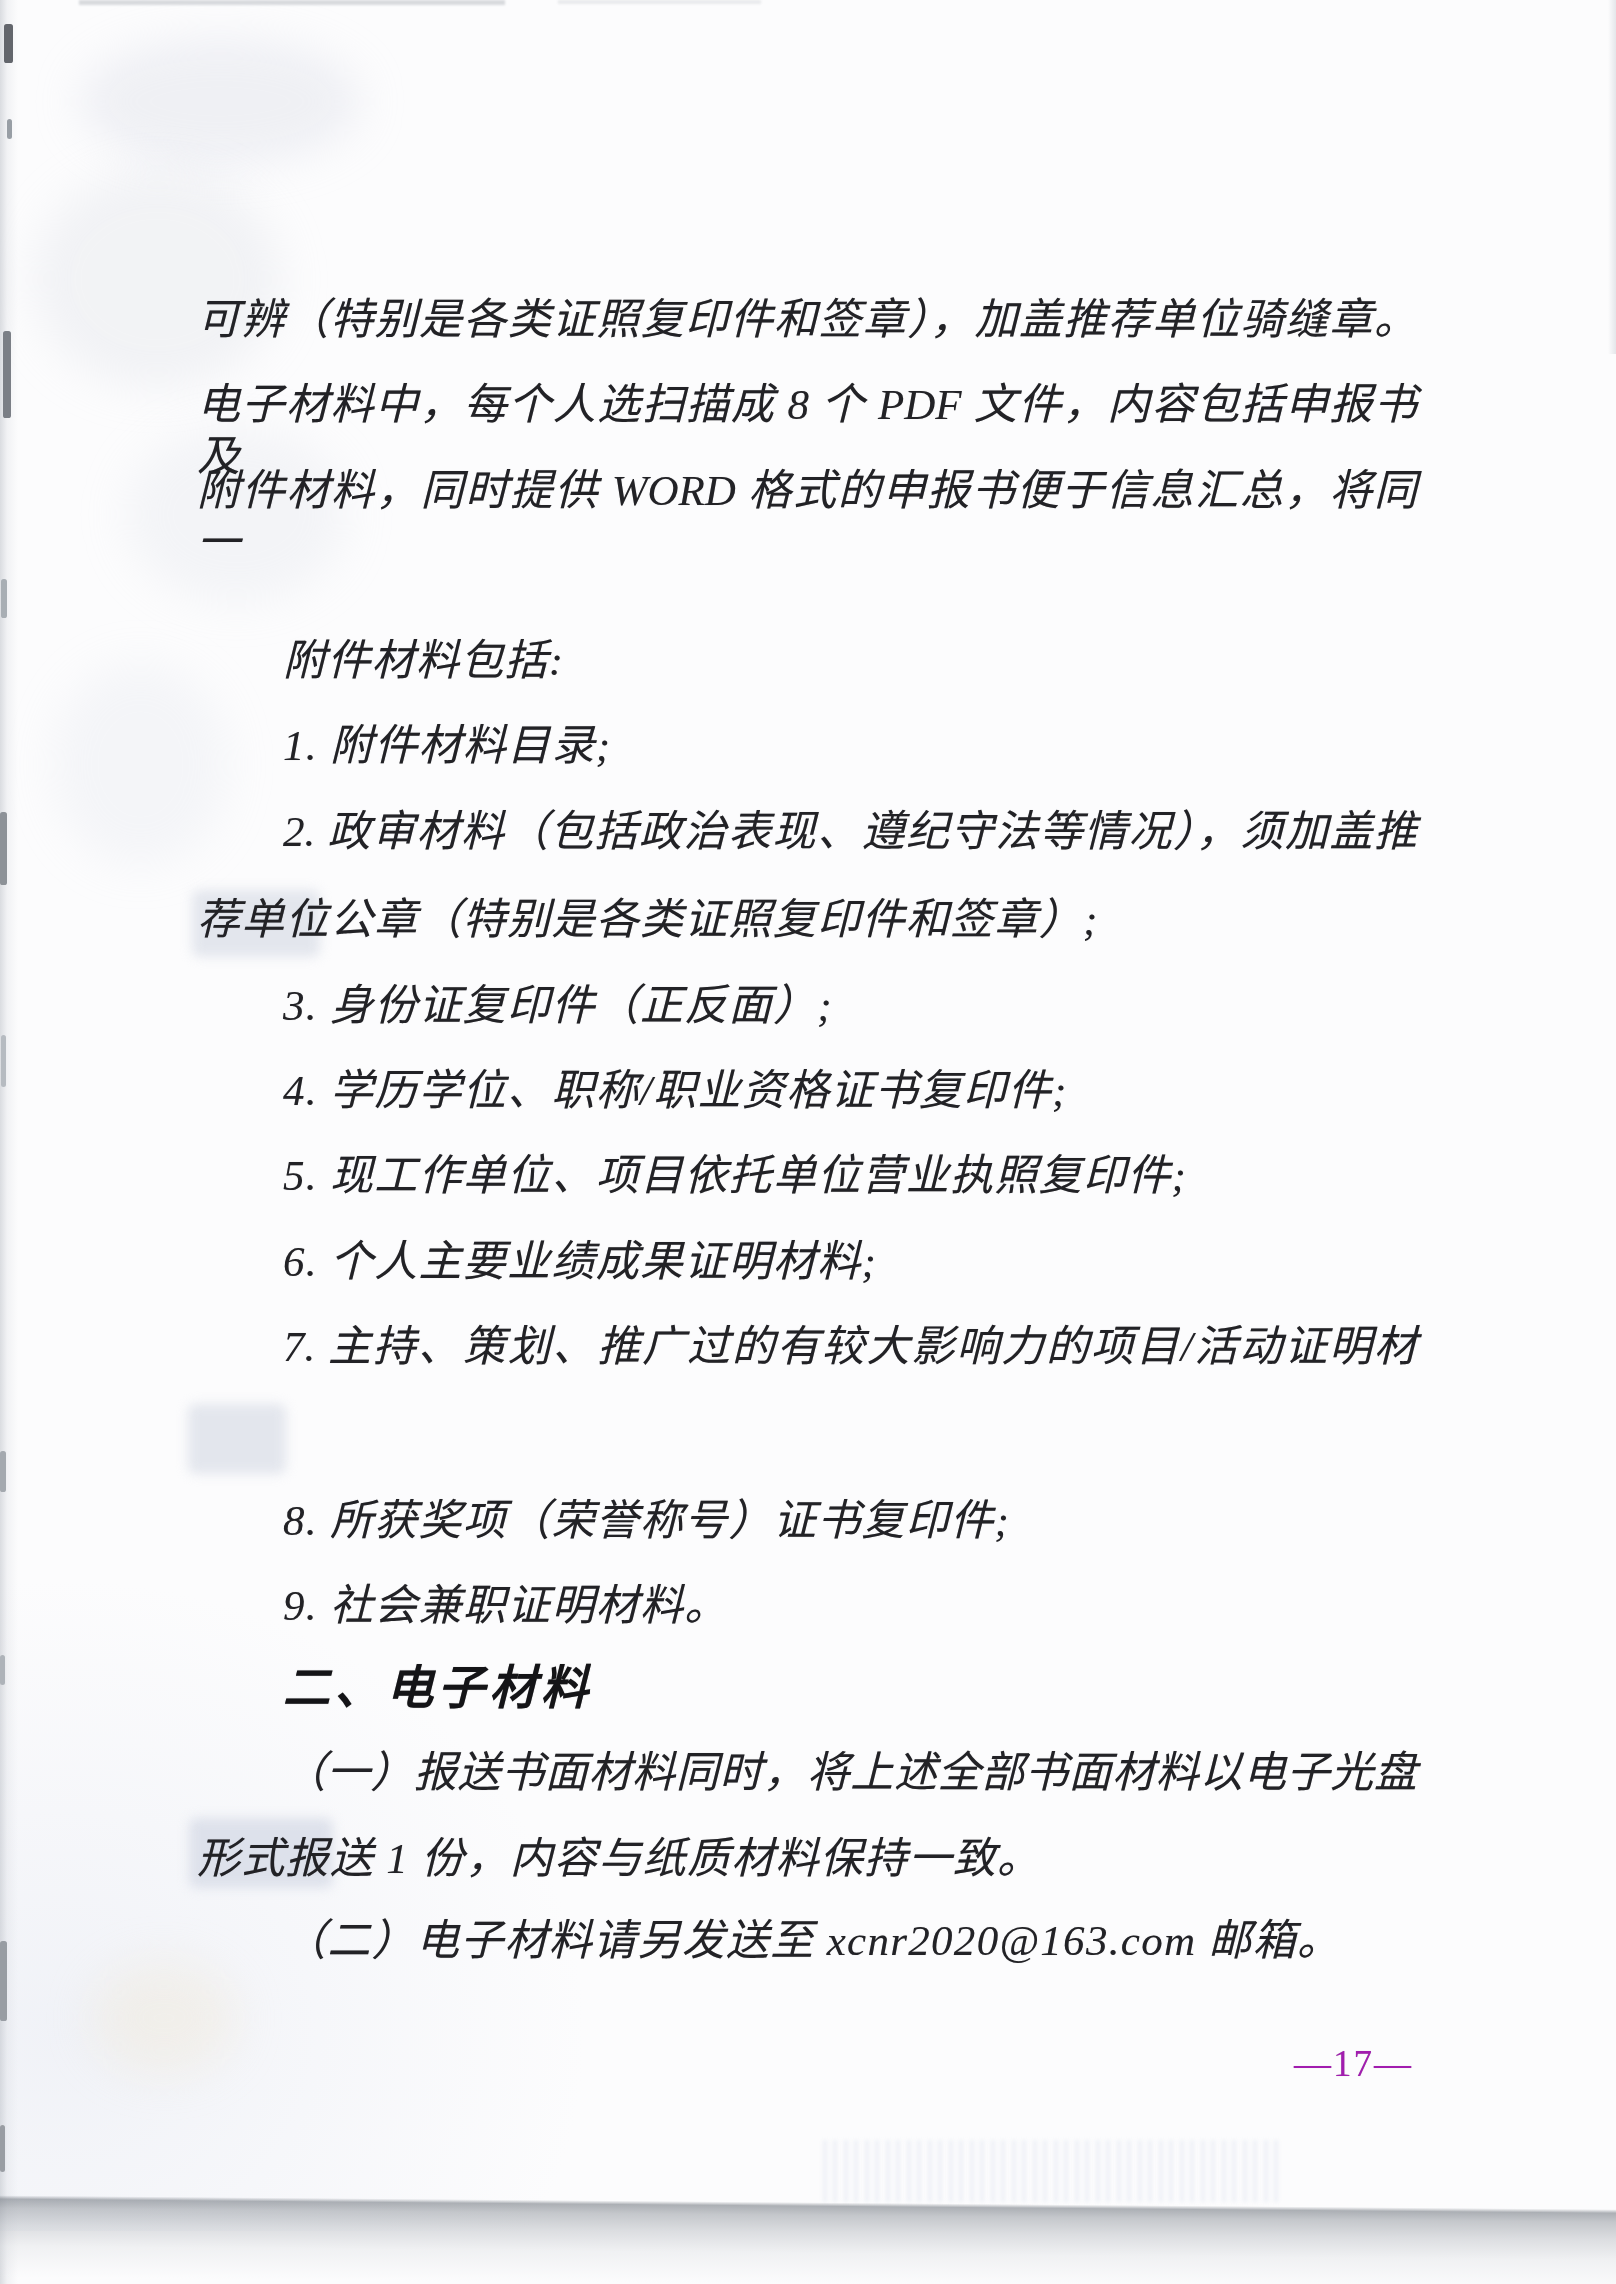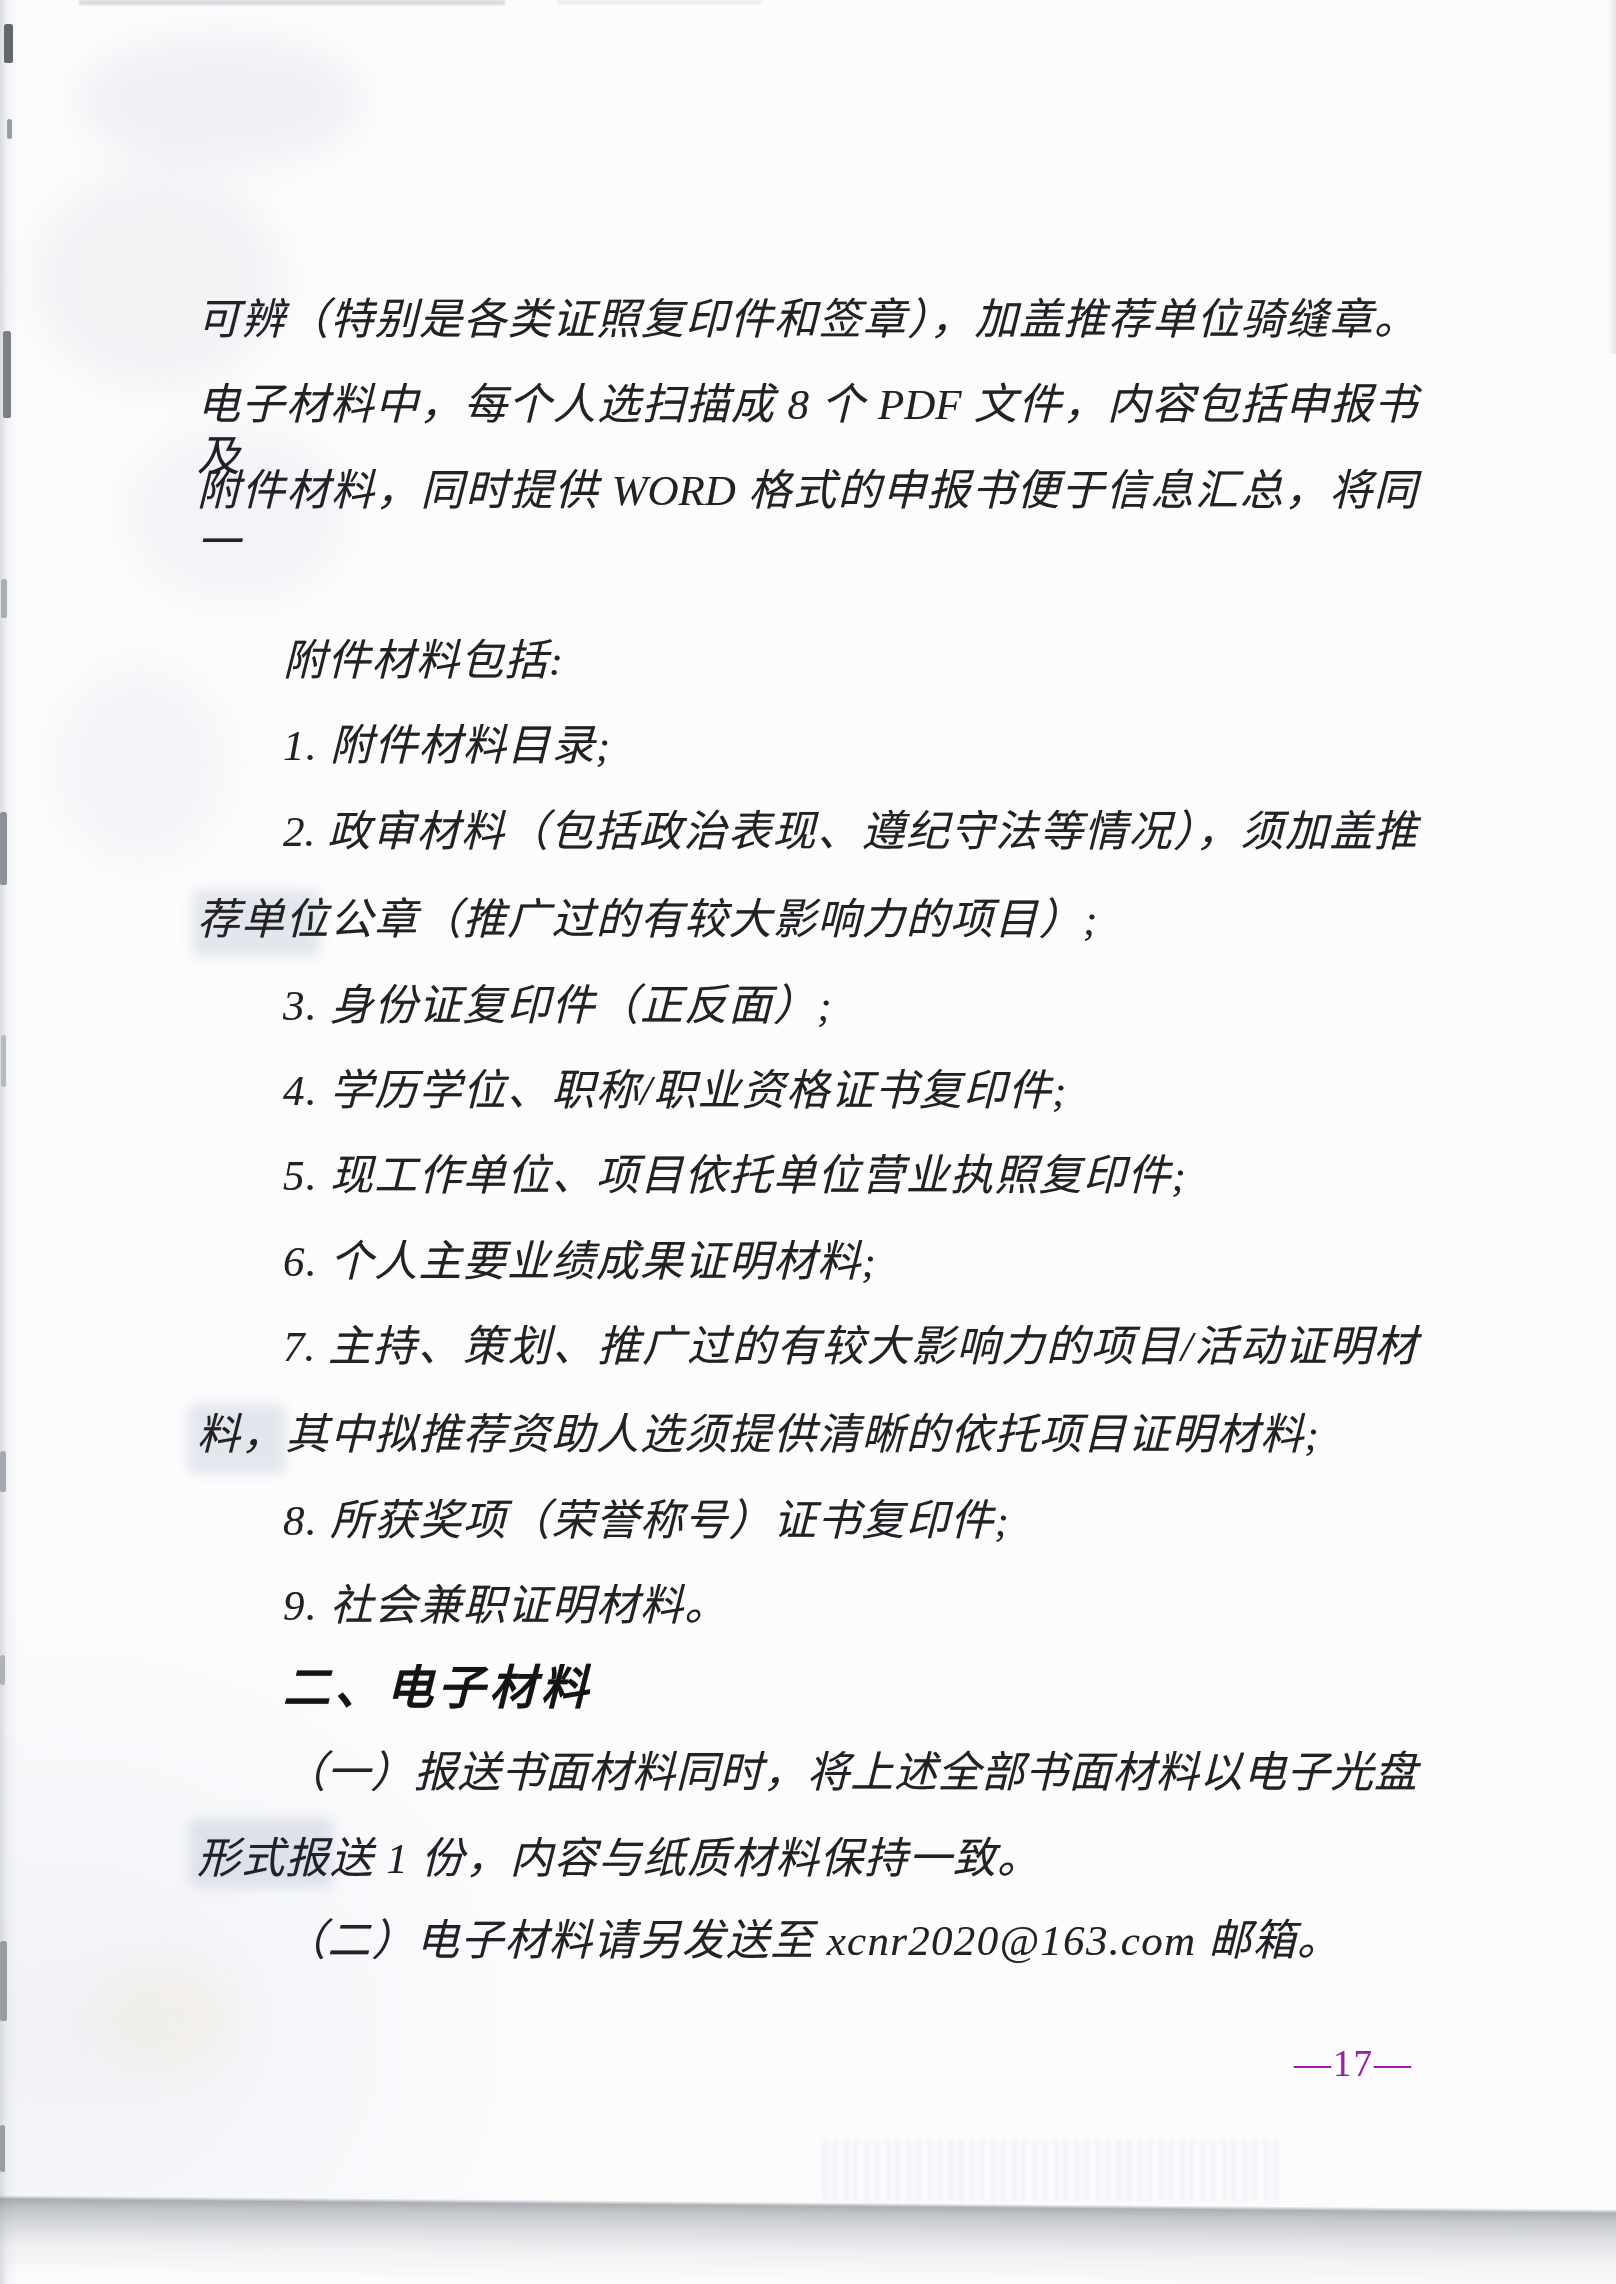--- a/index.html
+++ b/index.html
@@ -142,27 +142,26 @@
   <div class="smudge s3"></div>
   <div class="streaks"></div>
   <div class="bottom-shadow"></div>
 
   <div class="line full" style="top:294px">可辨（特别是各类证照复印件和签章），加盖推荐单位骑缝章。</div>
   <div class="line full" style="top:379px">电子材料中，每个人选扫描成 8 个 PDF 文件，内容包括申报书及</div>
   <div class="line full" style="top:465px">附件材料，同时提供 WORD 格式的申报书便于信息汇总，将同一</div>
   <div class="line indent" style="top:635px">附件材料包括:</div>
   <div class="line indent" style="top:720px">1. 附件材料目录;</div>
   <div class="line indent full" style="top:806px">2. 政审材料（包括政治表现、遵纪守法等情况），须加盖推</div>
-  <div class="line" style="top:894px">荐单位公章（推广过的有较大影响力的项目）;</div>
+  <div class="line" style="top:894px">荐单位公章（特别是各类证照复印件和签章）;</div>
   <div class="line indent" style="top:980px">3. 身份证复印件（正反面）;</div>
   <div class="line indent" style="top:1065px">4. 学历学位、职称/职业资格证书复印件;</div>
   <div class="line indent" style="top:1150px">5. 现工作单位、项目依托单位营业执照复印件;</div>
   <div class="line indent" style="top:1236px">6. 个人主要业绩成果证明材料;</div>
   <div class="line indent full" style="top:1321px">7. 主持、策划、推广过的有较大影响力的项目/活动证明材</div>
-  <div class="line" style="top:1409px">料，其中拟推荐资助人选须提供清晰的依托项目证明材料;</div>
   <div class="line indent" style="top:1495px">8. 所获奖项（荣誉称号）证书复印件;</div>
   <div class="line indent" style="top:1580px">9. 社会兼职证明材料。</div>
   <div class="line indent heading" style="top:1662px">二、电子材料</div>
   <div class="line indent full" style="top:1747px">（一）报送书面材料同时，将上述全部书面材料以电子光盘</div>
   <div class="line" style="top:1833px">形式报送 1 份，内容与纸质材料保持一致。</div>
   <div class="line indent" style="top:1915px">（二）电子材料请另发送至 xcnr2020@163.com 邮箱。</div>
 
   <div class="pagenum">—17—</div>
 </div>
 

